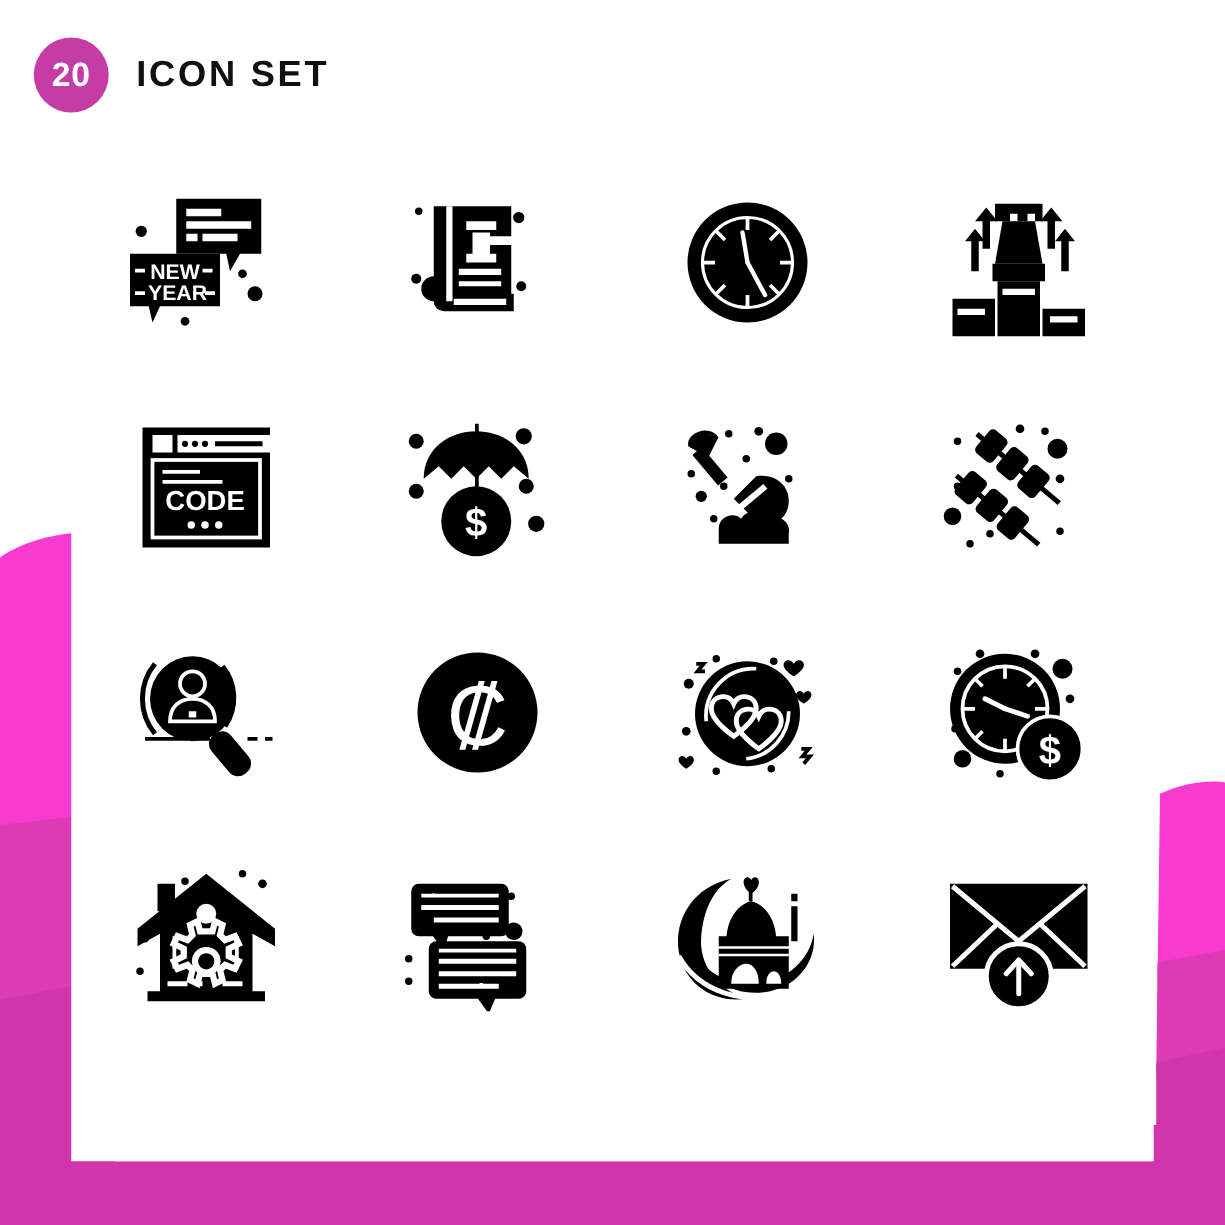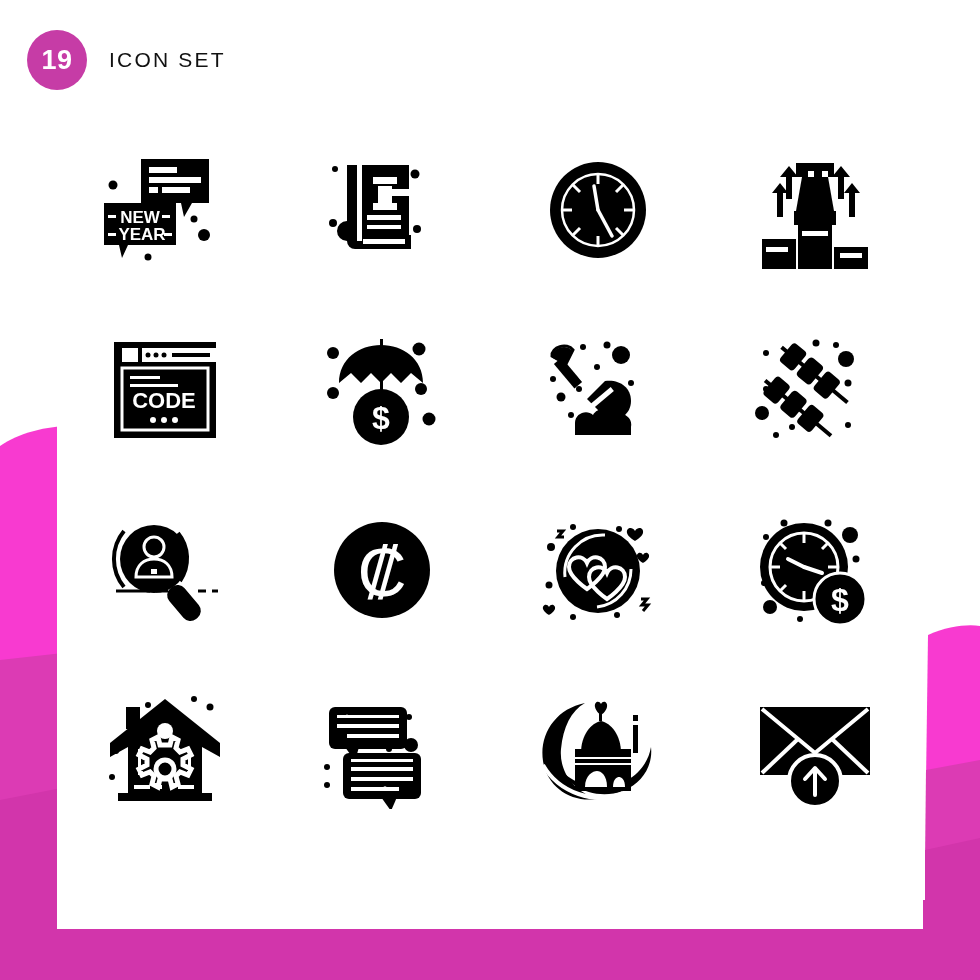--- a/index.html
+++ b/index.html
@@ -48,22 +48,22 @@
     background: #c63ca6;
     display: flex;
     align-items: center;
     justify-content: center;
     color: #ffffff;
     font-size: 27px;
     font-weight: bold;
     letter-spacing: 0.5px;
   }
   .header-title {
-    font-size: 21px;
-    font-weight: normal;
+    font-size: 29px;
+    font-weight: bold;
     letter-spacing: 2.2px;
     color: #111111;
     text-transform: uppercase;
   }
 
   
   .grid {
     position: absolute;
     left: 57px; top: 120px;
     width: 866px;
@@ -96,21 +96,21 @@
 
     <rect x="0" y="929" width="980" height="51" fill="#d235ab"></rect>
     <rect x="0" y="900" width="92" height="40" fill="#d235ab"></rect>
     <rect x="922" y="900" width="58" height="40" fill="#d235ab"></rect>
   </svg>
 
   <div class="card">
 
     <div class="header">
       <div class="count-badge">
-        <span>19</span>
+        <span>20</span>
       </div>
       <div class="header-title">Icon Set</div>
     </div>
 
   </div>
 
   <div class="grid">
 
     <div class="cell">
       <svg width="130" height="118" viewBox="0 0 130 118">

